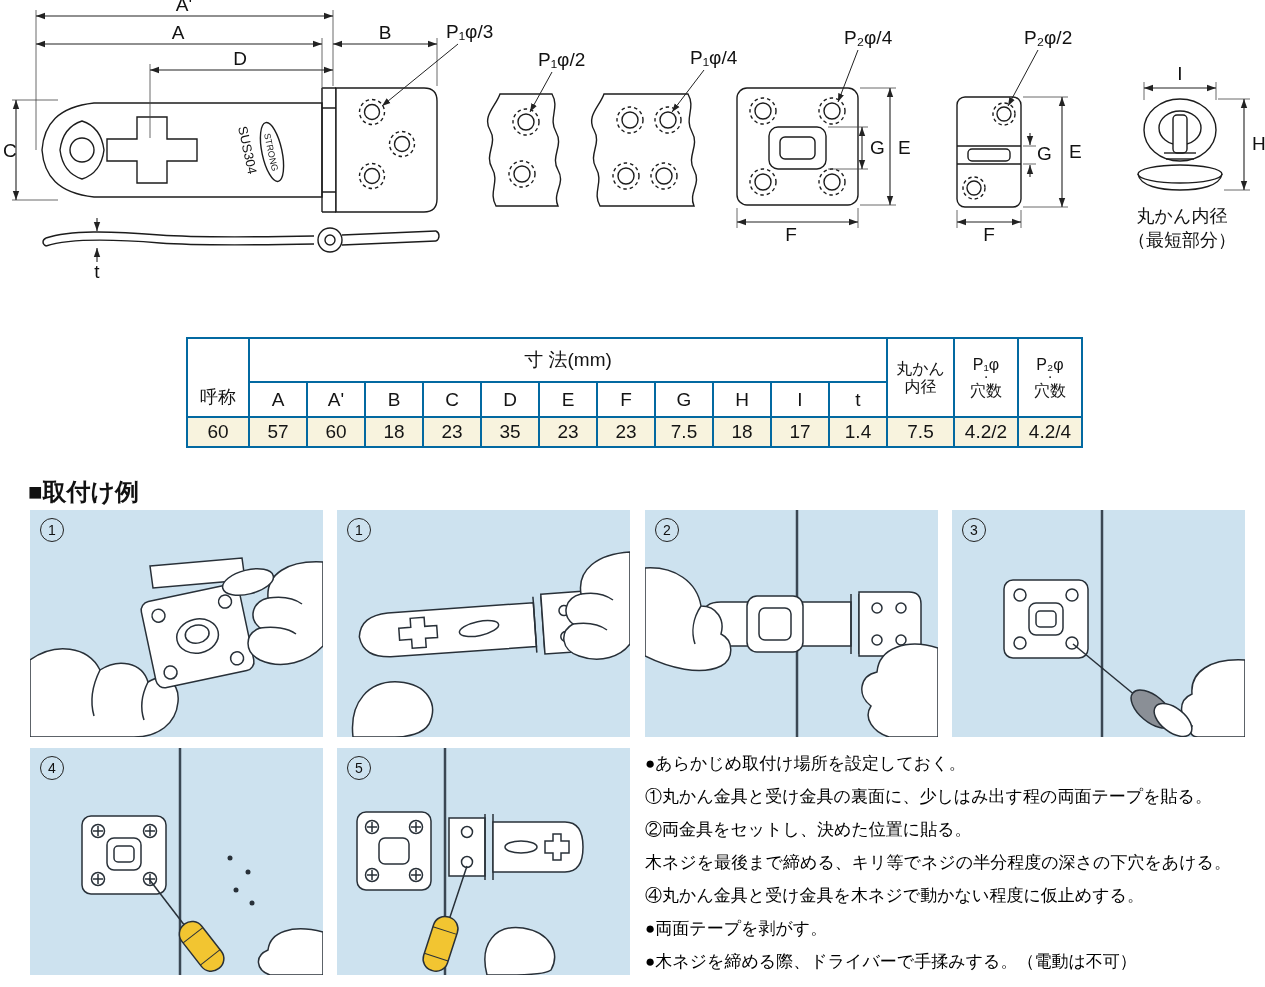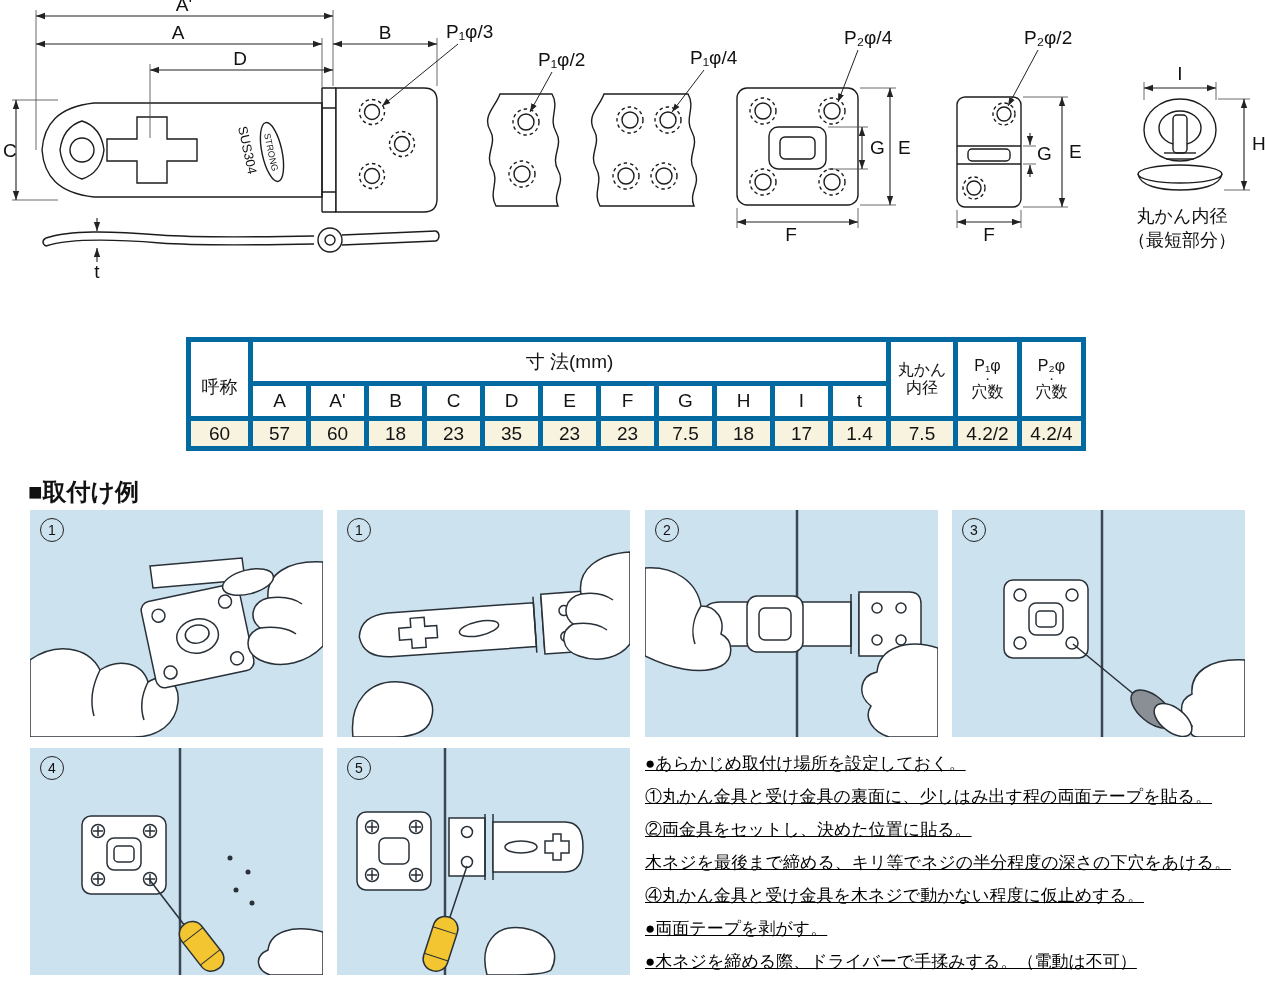--- a/index.html
+++ b/index.html
@@ -10,43 +10,43 @@
   .drawings { position:absolute; top:0; left:0; }
   .drawings text { fill:#111; font-family:"Liberation Sans", sans-serif; }
   .part { stroke:#1c1c1c; stroke-width:1.4; fill:none; }
   .dimln { stroke:#222; stroke-width:1.1; fill:none; }
   .ext { stroke:#444; stroke-width:0.8; fill:none; }
   .ldr { stroke:#222; stroke-width:1; fill:none; }
   .dash { stroke-dasharray:3.5 3; }
 
   
   .spec-table { position:absolute; top:337px; left:186px; border-collapse:collapse; border:2px solid #2e2e2e; }
-  .spec-table th, .spec-table td { border:5px solid #0369a1; text-align:center; vertical-align:middle;
+  .spec-table th, .spec-table td { border:2px solid #0369a1; text-align:center; vertical-align:middle;
       font-weight:normal; color:#141414; background:#fff; font-size:19px; padding:0; }
   .spec-table .h1 th { height:44px; }
   .spec-table .h2 th { height:35px; }
   .spec-table .data td { height:30px; background:#f8f3de; }
-  .spec-table th.name { vertical-align:bottom; padding-bottom:17px; font-size:18px; }
+  .spec-table th.name { vertical-align:bottom; padding-bottom:7px; font-size:18px; }
   .spec-table th.stack { font-size:16px; line-height:1.1; }
   .spec-table th.stack span { display:block; }
   .spec-table th.stack .dot { font-size:11px; line-height:0.8; }
 
   
   .section-title { position:absolute; top:476px; left:28px; font-size:24px; font-weight:bold; color:#111; }
   .panel { position:absolute; width:293px; height:227px; background:#cde2ef; }
   .badge { position:absolute; top:8px; left:10px; width:24px; height:24px; border:1.6px solid #222;
       border-radius:50%; display:flex; align-items:center; justify-content:center;
       font-size:14px; color:#111; }
   .ill { position:absolute; top:0; left:0; }
   .ill .ln { stroke:#283038; fill:none; stroke-width:1.5; }
   .ill .wh { fill:#fff; stroke:#283038; stroke-width:1.5; }
   .gap { stroke:#3a4753; stroke-width:2.5; }
 
   .instructions { position:absolute; top:752px; left:645px; width:610px; font-size:17px; color:#000; }
-  .instructions div { margin-bottom:10px; white-space:nowrap;text-decoration:underline; }
+  .instructions div { margin-bottom:10px; white-space:nowrap; }
 </style>
 </head>
 <body>
 
 <div class="page">
 
   <svg class="drawings" width="1265" height="300" viewBox="0 0 1265 300">
     <defs>
       <marker id="arr" viewBox="0 0 9 8" refX="8.5" refY="4" markerWidth="9" markerHeight="8" orient="auto-start-reverse">
         <path d="M0,1 L8.5,4 L0,7 Z" fill="#222"></path>

